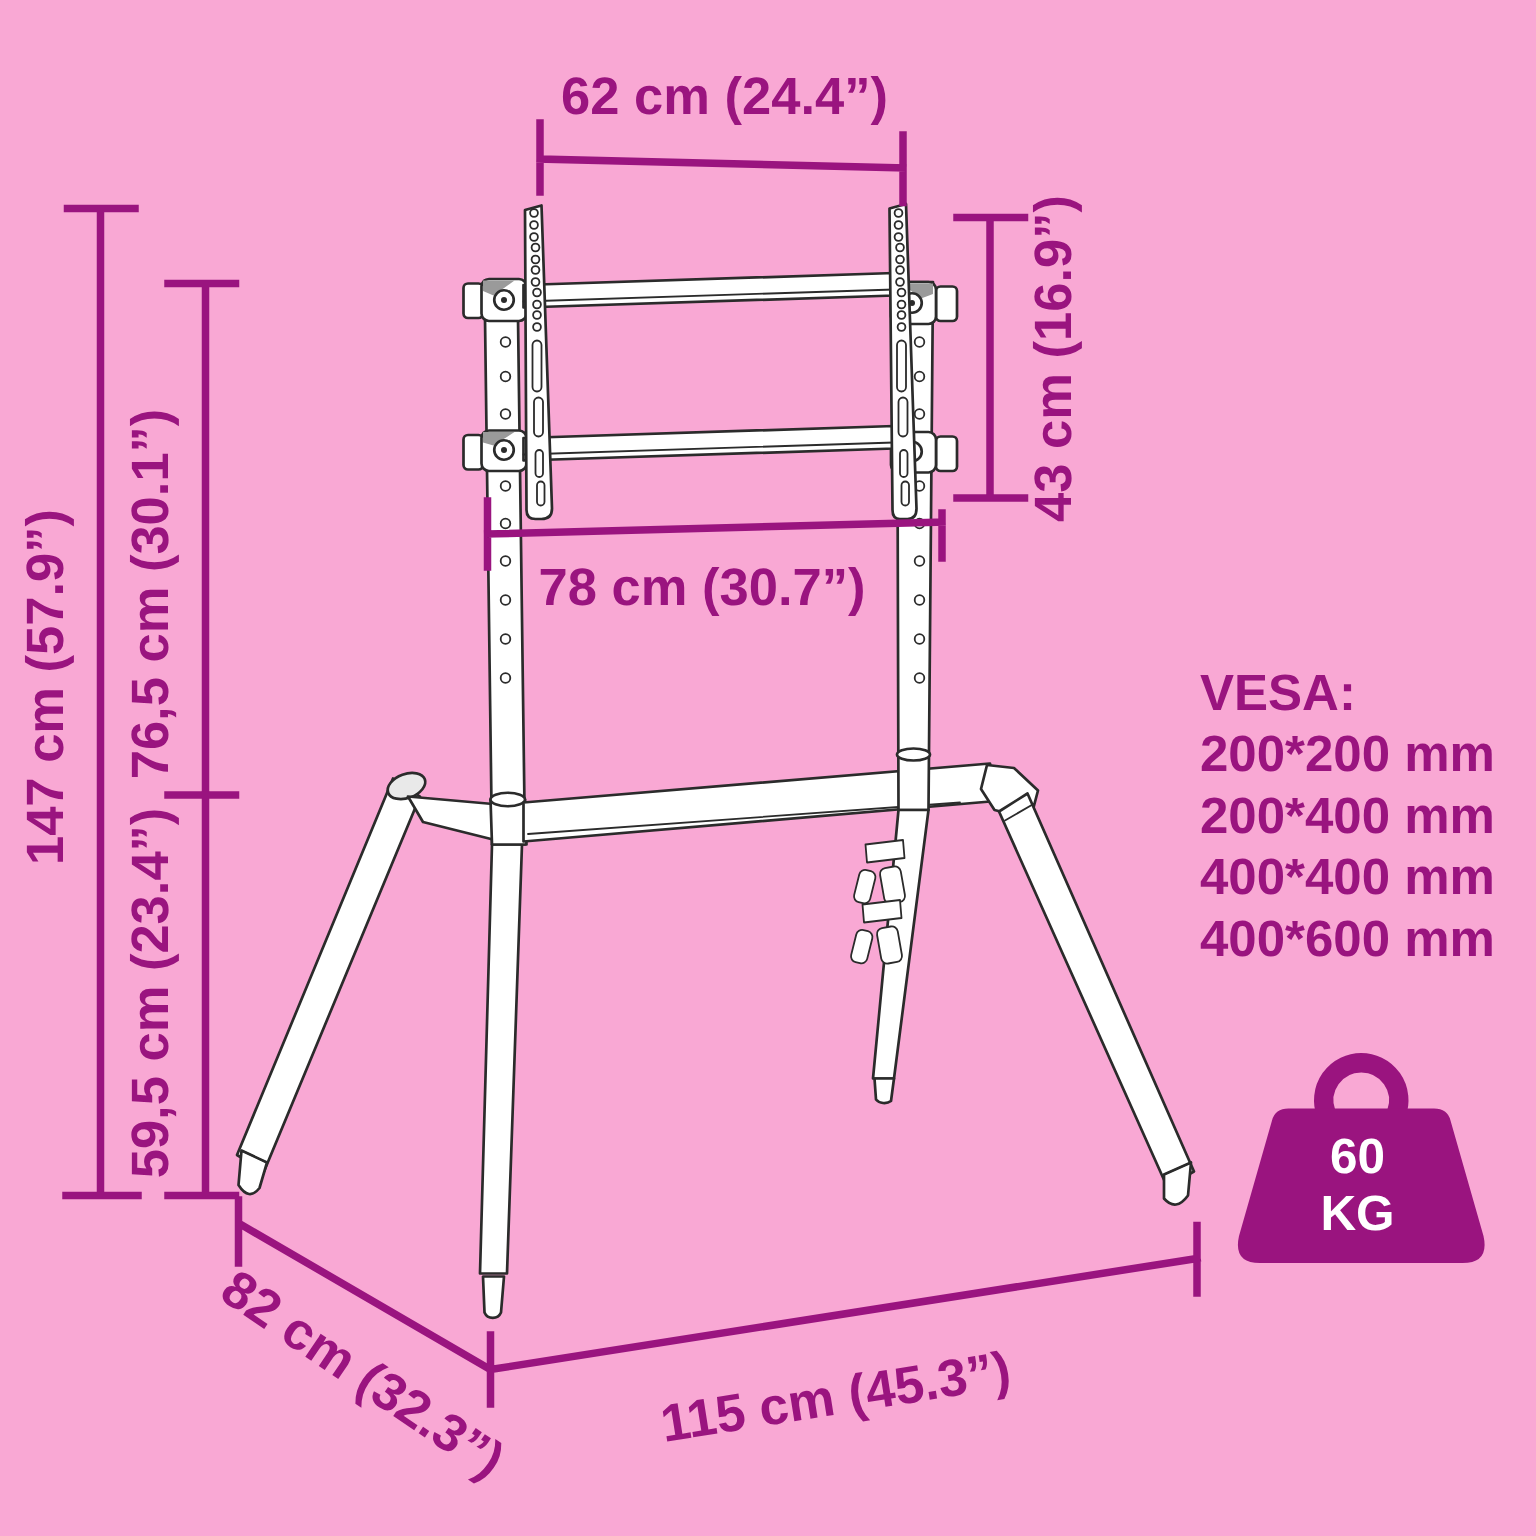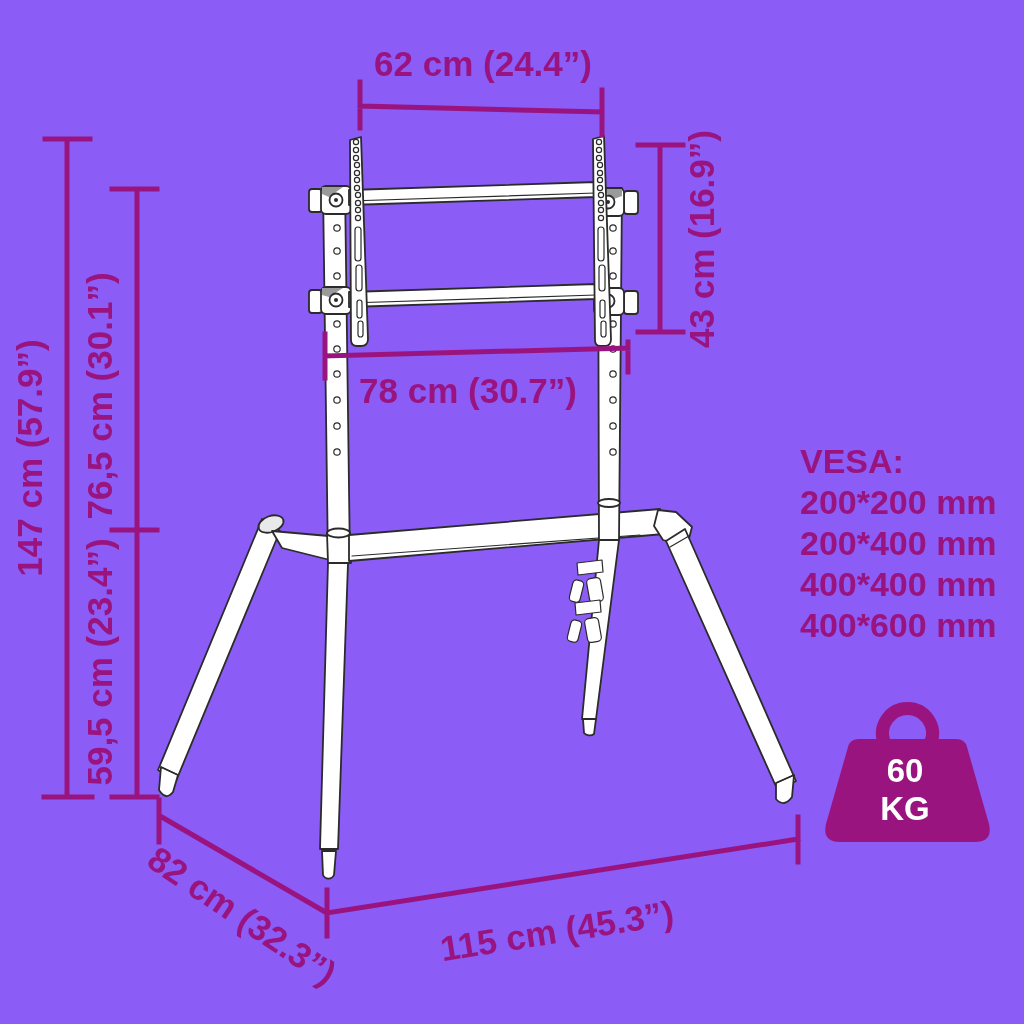--- a/index.html
+++ b/index.html
@@ -1,16 +1,16 @@
 <!DOCTYPE html>
 <html><head>
 <meta charset="utf-8">
 <style>
   html,body{margin:0;padding:0;background:#ffffff;}
-  .canvas{position:relative;width:1024px;height:1024px;background:#8b5cf6;overflow:hidden;
+  .canvas{position:relative;width:1024px;height:1024px;background:#f9a8d4;overflow:hidden;
           font-family:"Liberation Sans", sans-serif;}
   svg{display:block;}
   .dim-label{fill:#9A147F;font-family:"Liberation Sans",sans-serif;font-weight:bold;font-size:35px;}
   .vesa-label{fill:#9A147F;font-family:"Liberation Sans",sans-serif;font-weight:bold;font-size:34px;}
   .icon-label{fill:#ffffff;font-family:"Liberation Sans",sans-serif;font-weight:bold;font-size:33px;}
   .dim-stroke{stroke:#9A147F;stroke-width:5;fill:none;stroke-linecap:square;}
   .draw{stroke:#2b2b2b;stroke-width:1.8;fill:none;stroke-linejoin:round;stroke-linecap:round;}
   .thin{stroke-width:1.2;}
 </style>
 </head>

